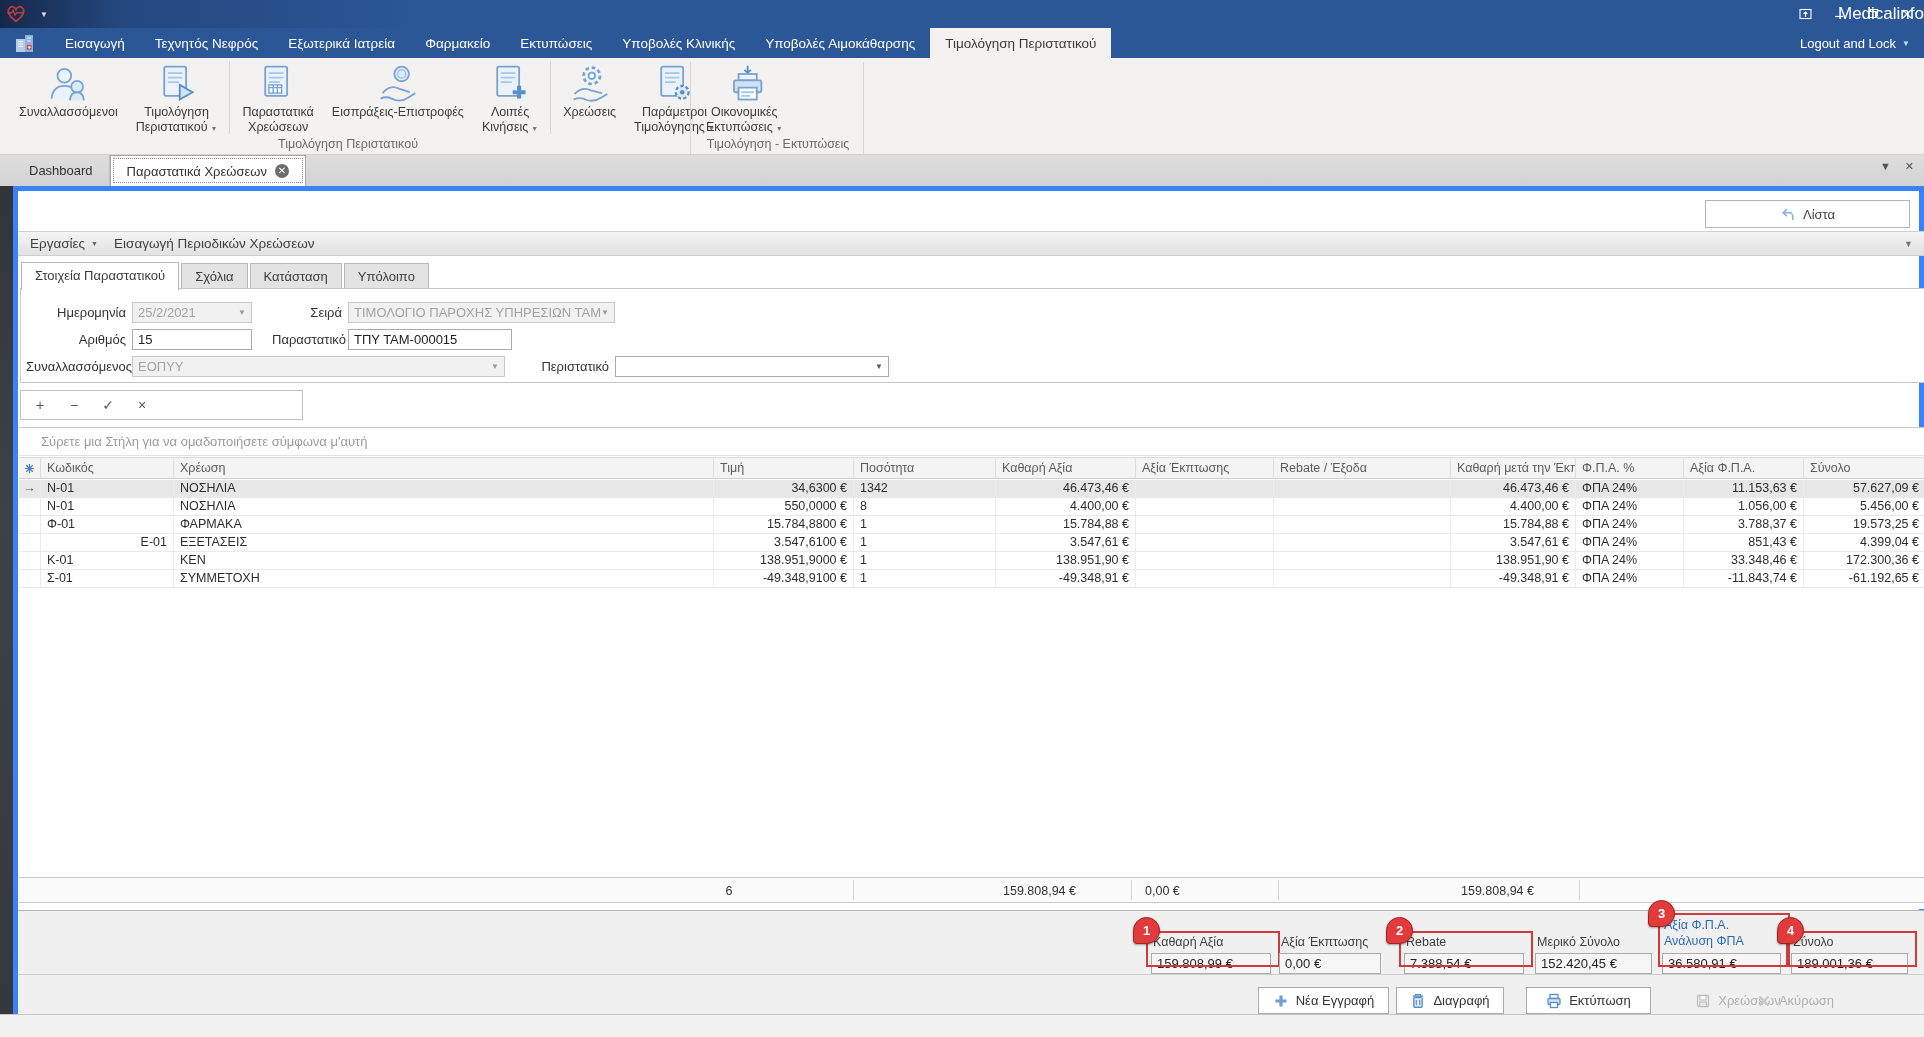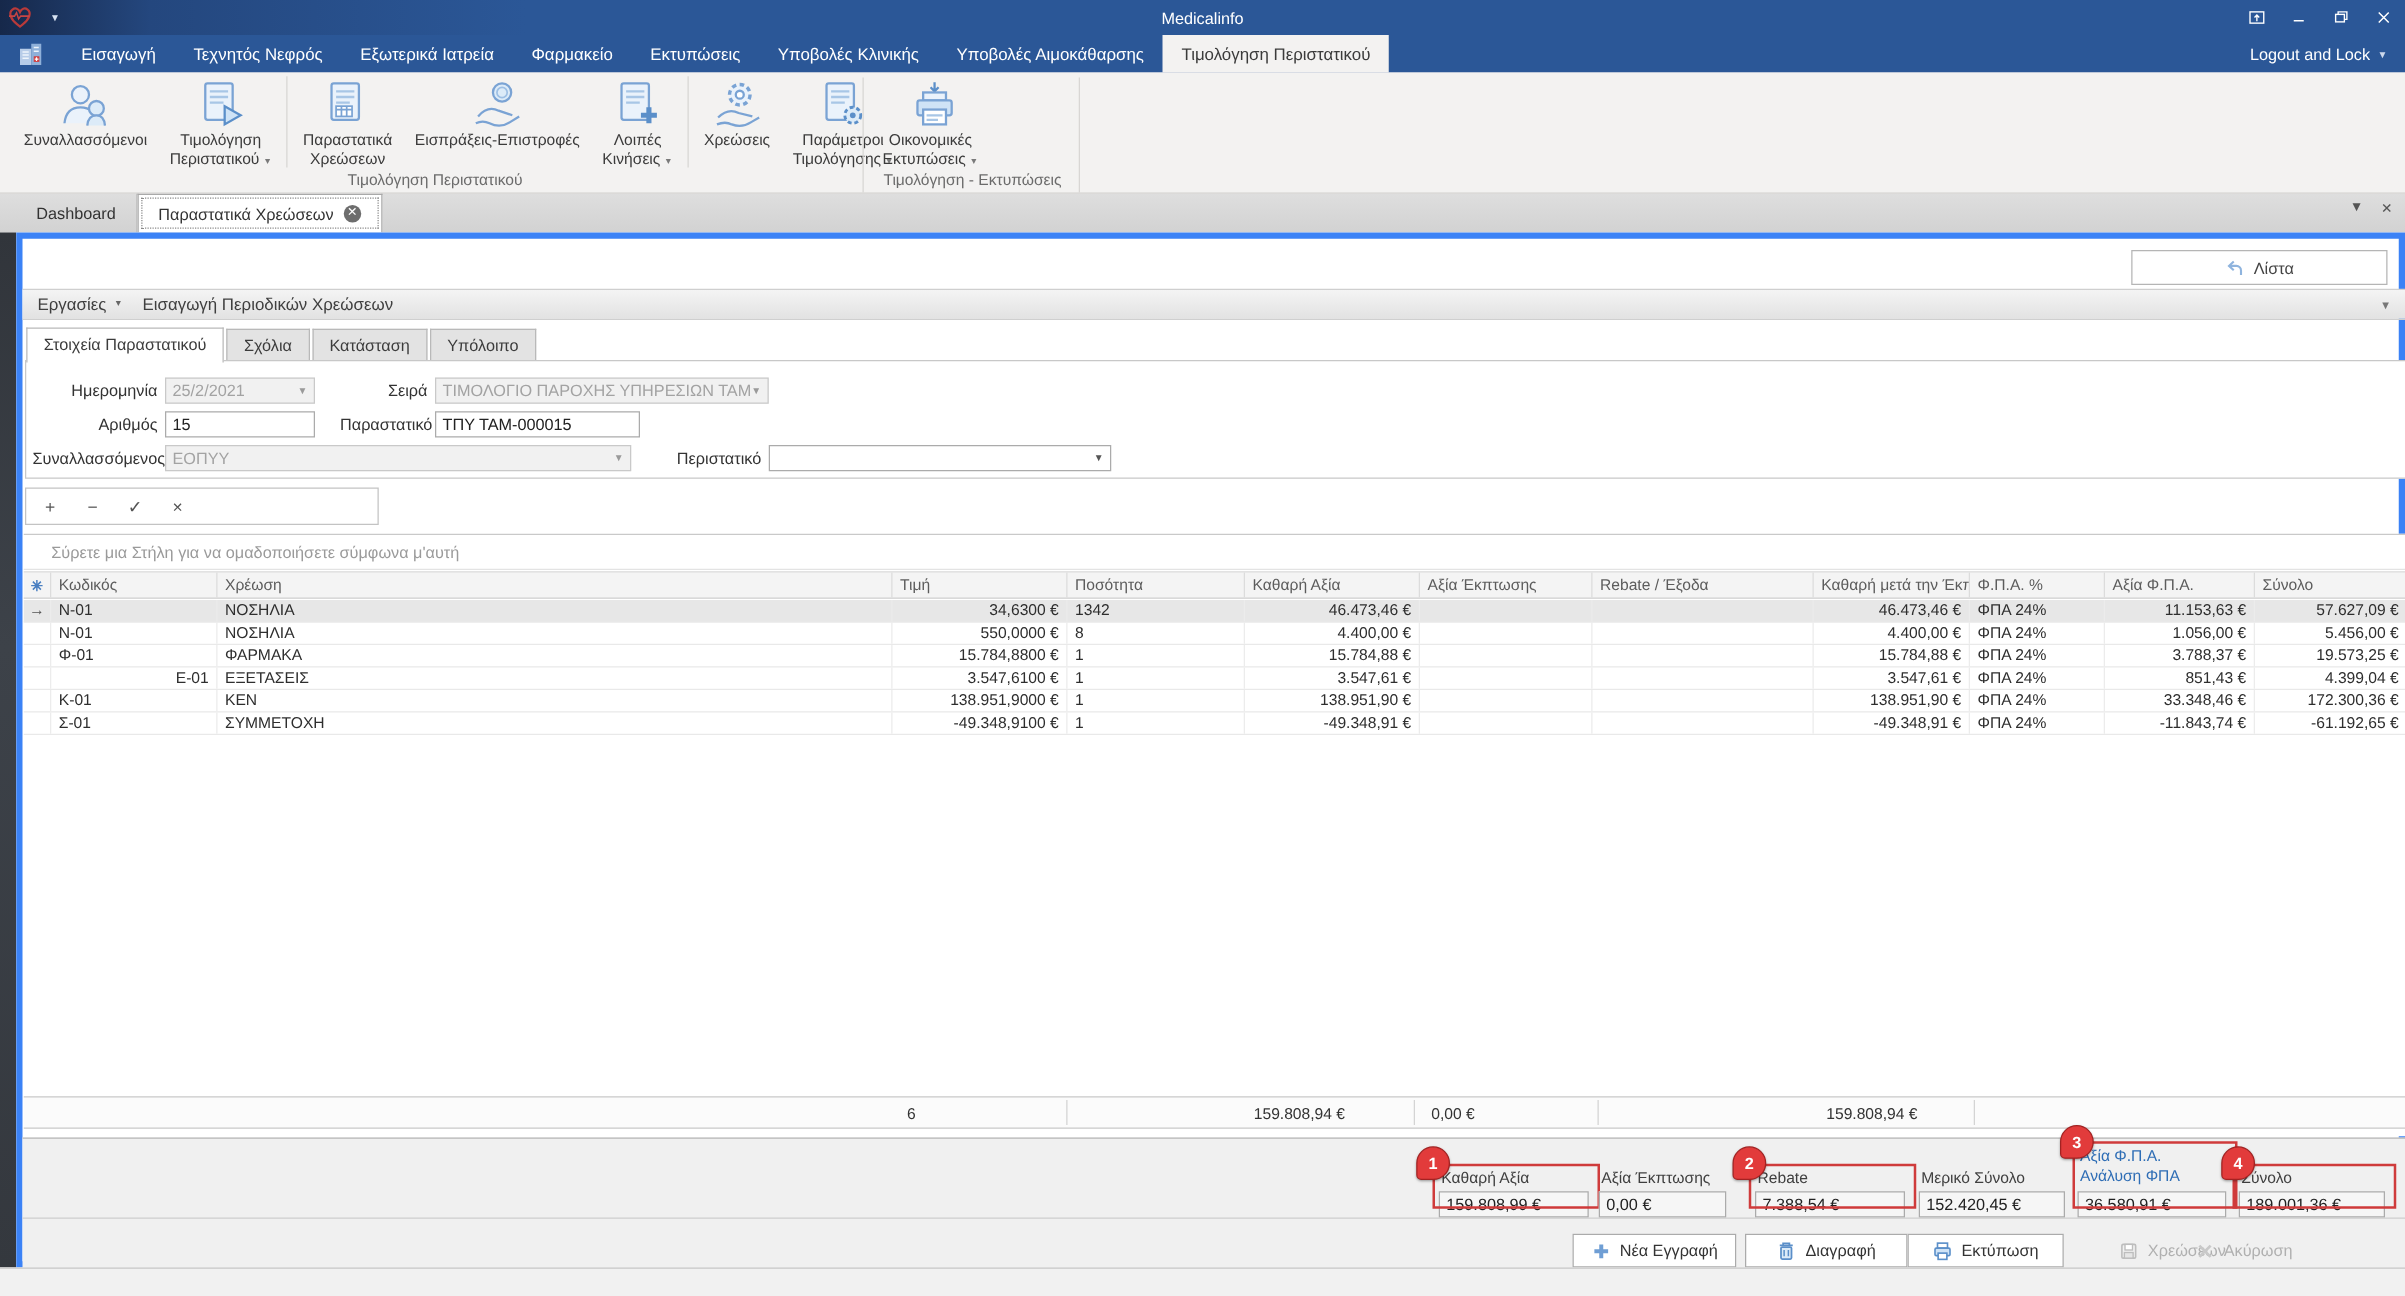--- a/index.html
+++ b/index.html
@@ -5,21 +5,21 @@
   * { margin:0; padding:0; box-sizing:border-box; }
   html,body { width:1924px; height:1037px; overflow:hidden;
     font-family:"Liberation Sans", sans-serif; background:#e9e9e9; position:relative; }
 
   
   .titlebar { position:absolute; left:0; top:0; width:1924px; height:28px;
     background:linear-gradient(90deg,#16284a 0px,#24477e 120px,#2b5797 420px,#2b5797 100%);
     display:flex; align-items:center; color:#fff; }
   .tb-logo { width:26px; height:22px; margin-left:4px; }
   .tb-caret { color:#d7e2f2; font-size:8px; margin-left:10px; cursor:default; }
-  .tb-title { position:absolute; left:0; right:0; text-align:center; font-size:13px; color:#fff; }
+  .tb-title { position:absolute; left:0; right:0; text-align:right; font-size:17px; color:#fff; }
   .winbtns { margin-left:auto; display:flex; height:100%; z-index:2; }
   .winbtn { width:34px; height:100%; display:flex; align-items:center; justify-content:center; }
 
   
   .menubar { position:absolute; left:0; top:28px; width:1924px; height:30px; background:#2b5797;
     display:flex; align-items:stretch; }
   .appicon { width:50px; display:flex; align-items:center; justify-content:center; }
   .menu-tab { padding:0 15px; display:flex; align-items:center; color:#fff; font-size:13.5px; cursor:default; }
   .menu-tab.active { background:#f3f2f1; color:#3b3b3b; }
   .logout { margin-left:auto; display:flex; align-items:center; color:#fff; font-size:13px; padding-right:14px; gap:6px; }
@@ -516,21 +516,21 @@
         <span class="sval" style="left: 1773px; top: 42px; width: 117px;">189.001,36 €</span>
         <span class="redbox" style="left: 1768px; top: 20px; width: 131px; height: 36px;"></span>
         <span class="badge" style="left: 1759px; top: 6px;">4</span>
       </div>
     <span id="actions-host"></span>
   <div class="actbtn" style="left: 1240px; width: 131px;">
         <svg width="16" height="16" viewBox="0 0 16 16">
           <path d="M8 2.5v11M2.5 8h11" stroke="#6f9ed4" stroke-width="3.2"></path>
         </svg>
         <span>Νέα Εγγραφή</span>
-      </div><div class="actbtn" style="left: 1378px; width: 130px;">
+      </div><div class="actbtn" style="left: 1378px; width: 108px;">
         <svg width="16" height="16" viewBox="0 0 16 16">
           <path d="M5.5 3V1.6h5V3" fill="none" stroke="#5b8fc9" stroke-width="1.4"></path>
           <path d="M2.8 3.2h10.4" stroke="#5b8fc9" stroke-width="1.4"></path>
           <rect x="3.8" y="4.6" width="8.4" height="9.6" rx="1" fill="#dcebf8" stroke="#5b8fc9" stroke-width="1.4"></rect>
           <path d="M6.3 7v5M9.7 7v5" stroke="#5b8fc9" stroke-width="1.2"></path>
         </svg>
         <span>Διαγραφή</span>
       </div><div class="actbtn" style="left: 1508px; width: 125px;">
         <svg width="16" height="16" viewBox="0 0 16 16">
           <rect x="4" y="1.5" width="8" height="4" fill="#fff" stroke="#5b8fc9" stroke-width="1.3"></rect>

